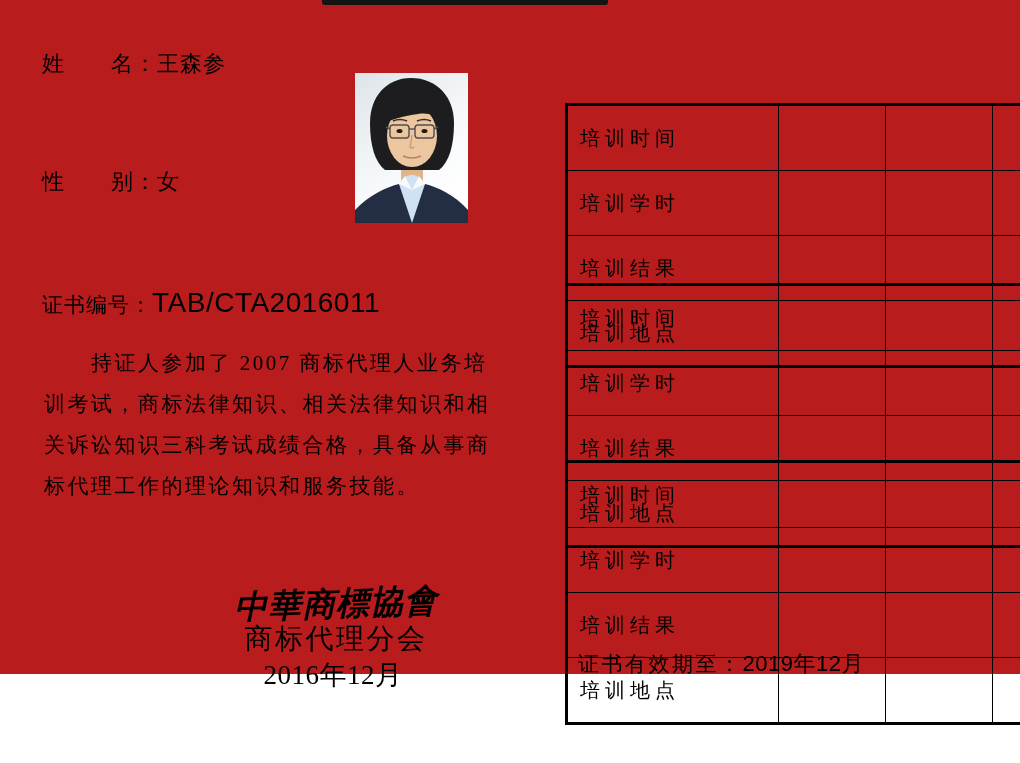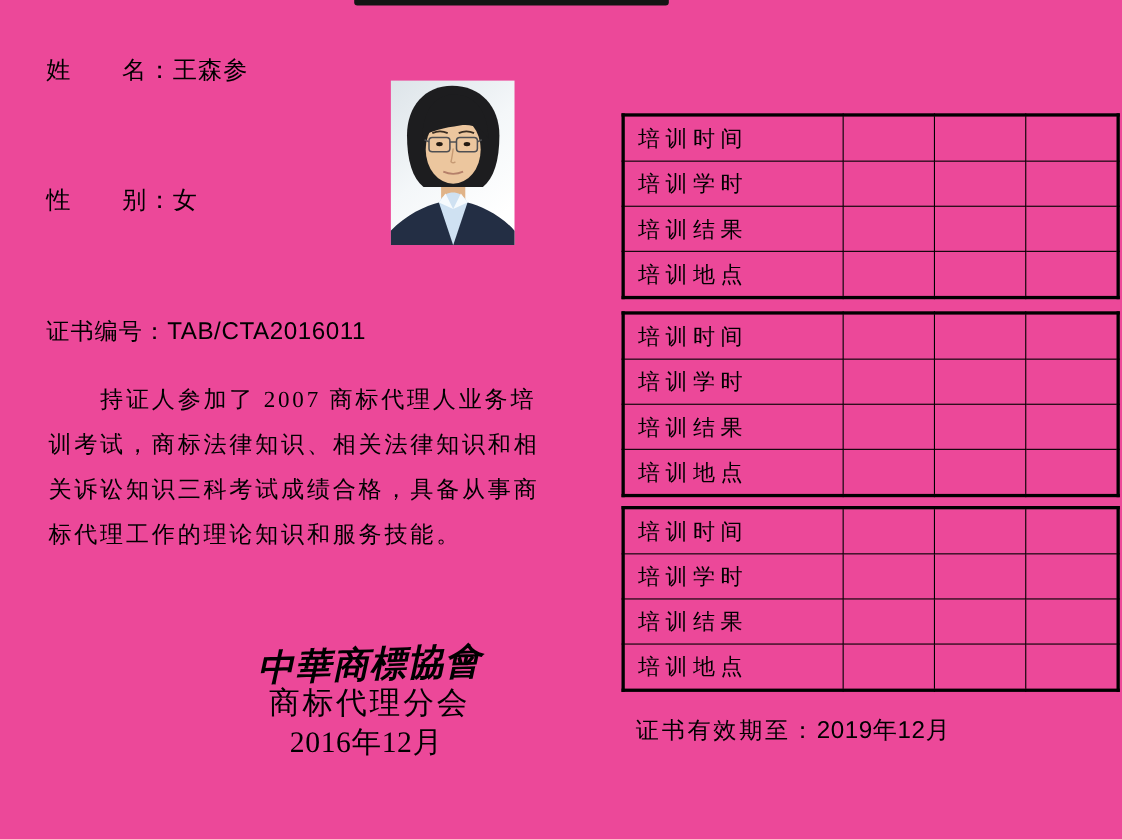--- a/index.html
+++ b/index.html
@@ -1,36 +1,36 @@
 <!DOCTYPE html>
 <html><head>
 <meta charset="utf-8">
 <style>
   html,body { margin:0; padding:0; }
   body {
     width:1020px; height:763px; background:#ffffff;
     font-family:"Liberation Serif","DejaVu Serif",serif;
     color:#000; overflow:hidden;
   }
-  .canvas { position:relative; width:1020px; height:763px; background:#ec4899;text-decoration:underline; }
+  .canvas { position:relative; width:1020px; height:674px; background:#b91c1c;text-decoration:underline; }
 
   
   .top-bar { position:absolute; left:322px; top:0; width:286px; height:5px;
              background:#141414; border-radius:0 0 3px 3px; }
 
   
   .field-row { position:absolute; left:42px; font-size:22px; letter-spacing:1px; white-space:nowrap; }
   .field-name   { top:49px; }
   .field-gender { top:167px; }
 
   .photo-frame { position:absolute; left:355px; top:73px; width:113px; height:150px; overflow:hidden; }
   .photo-frame svg { display:block; }
 
   .cert-no { position:absolute; left:42px; top:287px; font-size:21px; letter-spacing:1px; white-space:nowrap; }
-  .cert-no .cert-num { font-family:"Liberation Sans","DejaVu Sans",sans-serif; font-size:22px; letter-spacing:0.5px; }
+  .cert-no .cert-num { font-family:"Liberation Sans","DejaVu Sans",sans-serif; font-size:28px; letter-spacing:0.5px; }
 
   .paragraph { position:absolute; left:44px; top:343px; width:470px; }
   .paragraph .pline { height:41px; line-height:41px; font-size:21px; letter-spacing:2.5px; white-space:nowrap; }
   .paragraph .pline.first { text-indent:47px; }
 
   .sig-assoc { position:absolute; left:216px; top:582px; width:240px; text-align:center;
                font-size:33px; font-weight:bold; font-style:italic;
                font-family:"DejaVu Serif",serif; letter-spacing:1px;
                transform:rotate(-2deg); white-space:nowrap; }
   .sig-branch { position:absolute; left:236px; top:620px; width:200px; text-align:center;
@@ -38,21 +38,21 @@
   .sig-date { position:absolute; left:238px; top:657px; width:190px; text-align:center;
               font-size:27px; letter-spacing:0.5px; white-space:nowrap; }
 
   
   .right-title { position:absolute; left:565px; top:51px; width:438px; text-align:center;
                  font-size:27px; font-weight:bold; letter-spacing:2px;
                  font-family:"Liberation Sans","DejaVu Sans",sans-serif; white-space:nowrap; }
 
   table.ttable { position:absolute; left:565px; width:438px;
                  border-collapse:collapse; border:3px solid #000; table-layout:fixed; }
-  table.ttable td { border:1px solid #000; height:40px; padding:0;margin-left:44px; }
+  table.ttable td { border:1px solid #000; height:40px; padding:12px;margin-left:44px; }
   table.ttable td.lbl { width:186px; padding-left:12px; font-size:20px; letter-spacing:5px; white-space:nowrap; }
   table.ttable td.val { width:82px; }
   .ttable-0 { top:103px; }
   .ttable-1 { top:283px; }
   .ttable-2 { top:460px; }
 
   .validity { position:absolute; left:578px; top:649px; font-size:21px; letter-spacing:2.5px; white-space:nowrap;text-align:center; }
   .validity .validity-num { font-family:"Liberation Sans","DejaVu Sans",sans-serif; font-size:22px; letter-spacing:0.5px; }
 </style>
 </head>

